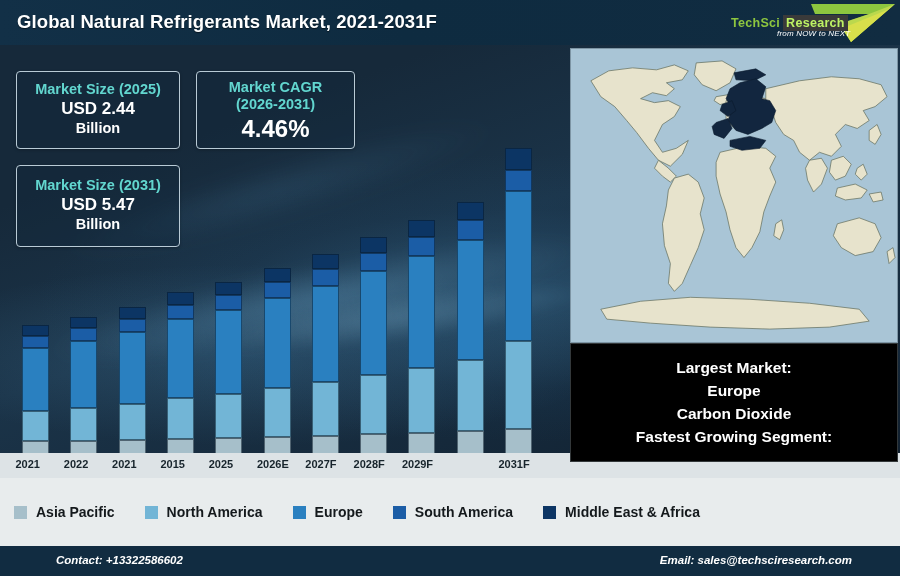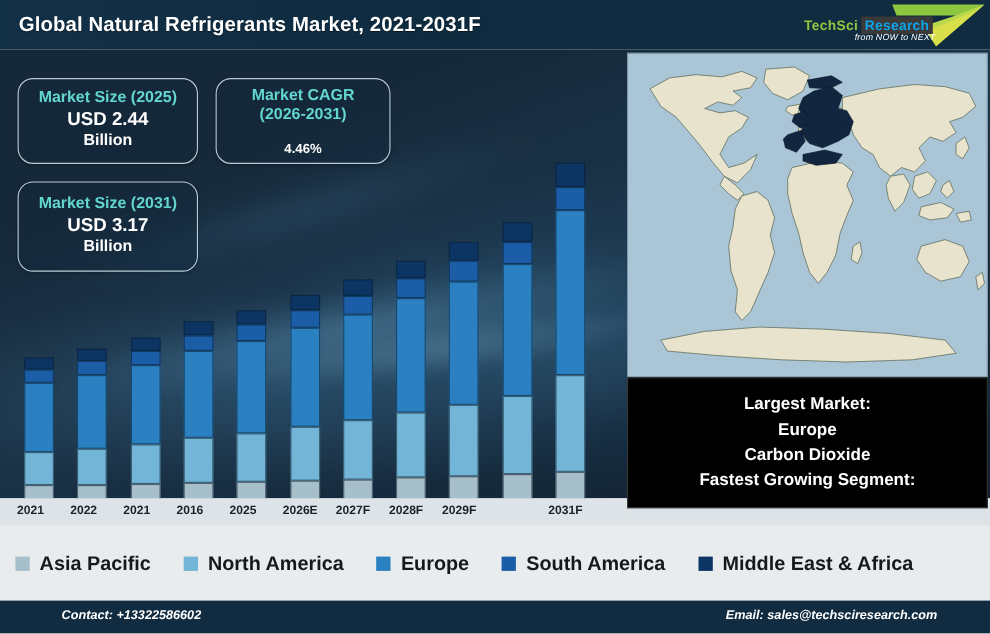--- a/index.html
+++ b/index.html
@@ -28,21 +28,21 @@
   .logo-box {
     position:absolute; right:3px; top:2px; width:178px; height:42px;
   }
   .logo-swoosh { position:absolute; right:0; top:0; width:178px; height:42px; }
   .logo-text {
     position:absolute; left:12px; top:14px;
     font-size:12.5px; font-weight:bold; letter-spacing:.3px;
     font-family:"Liberation Sans", sans-serif; white-space:nowrap;
   }
   .logo-tech { color:#8dc63f; }
-  .logo-res  { color:#0ea5e9; }
+  .logo-res  { color:#bef264; }
   .logo-tag {
     position:absolute; left:58px; top:27px;
     font-size:8px; font-style:italic; color:#ffffff; white-space:nowrap;
     letter-spacing:.2px;
   }
 
   
   .stage {
     position:absolute; left:0; top:45px; width:900px; height:408px;
     background:
@@ -64,33 +64,33 @@
   .swirl3 {
     position:absolute; left:-40px; top:60px; width:640px; height:170px;
     background:radial-gradient(ellipse 320px 40px at 50% 50%, rgba(90,150,190,.16) 0%, rgba(0,0,0,0) 70%);
     transform:rotate(-16deg); filter:blur(8px);
   }
 
   
   .info-box {
     position:absolute;
     border:1.4px solid #b9cbd6;
-    border-radius:14px;
+    border-radius:4px;
     background:rgba(18,40,58,.30);
     text-align:center;
     box-shadow:0 1px 3px rgba(0,0,0,.25);
   }
   .ib-label { color:#62d6cf; font-weight:bold; font-size:14.5px; line-height:1.18; }
   .ib-value { color:#ffffff; font-weight:bold; font-size:17px; line-height:1.3; }
   .ib-unit  { color:#ffffff; font-weight:bold; font-size:14.5px; line-height:1.2; }
 
   #box-size-2025 { left:16px;  top:26px;  width:164px; height:78px;  padding-top:9px; }
   #box-cagr      { left:196px; top:26px;  width:159px; height:78px;  padding-top:7px; }
   #box-size-2031 { left:16px;  top:120px; width:164px; height:82px;  padding-top:11px; }
-  #box-cagr .ib-value { font-size:12px; margin-top:15px; }
+  #box-cagr .ib-value { font-size:24px; margin-top:0; }
 
   
   .chart {
     position:absolute; left:0; top:45px; width:568px; height:410px;
   }
   .bar {
     position:absolute; bottom:0; width:27px;
     display:flex; flex-direction:column-reverse;
   }
   .seg { width:100%; border:0.6px solid rgba(10,25,40,.55); }
@@ -126,21 +126,21 @@
   .bb-line { color:#ffffff; font-weight:bold; font-size:15.5px; line-height:1.42; text-align:center; }
 
   
   .legend {
     position:absolute; left:0; top:478px; width:900px; height:68px;
     background:#e8eced;
     display:flex; align-items:center; padding-left:14px;
   }
   .legend-item { display:flex; align-items:center; margin-right:30px; }
   .legend-swatch { width:13px; height:13px; margin-right:9px; flex:0 0 auto; }
-  .legend-label { font-size:18px; font-weight:bold; color:#14191c; white-space:nowrap; }
+  .legend-label { font-size:14px; font-weight:bold; color:#14191c; white-space:nowrap; }
 
   
   .footer {
     position:absolute; left:0; top:546px; width:900px; height:30px;
     background:#112c41;
   }
   .footer-left {
     position:absolute; left:56px; top:8px;
     font-size:11.5px; font-style:italic; font-weight:bold; color:#ffffff; white-space:nowrap;
   }
@@ -182,21 +182,21 @@
     </div>
 
     <div class="info-box" id="box-cagr">
       <div class="ib-label">Market CAGR</div>
       <div class="ib-label">(2026-2031)</div>
       <div class="ib-value">4.46%</div>
     </div>
 
     <div class="info-box" id="box-size-2031">
       <div class="ib-label">Market Size (2031)</div>
-      <div class="ib-value">USD 3.17</div>
+      <div class="ib-value">USD 5.47</div>
       <div class="ib-unit">Billion</div>
     </div>
   </div>
 
   <div class="chart" id="bars-layer">
       <div class="bar" style="left: 22px;">
         <div class="seg" style="height: 14px; background: rgb(166, 191, 202);"></div>
         <div class="seg" style="height: 30px; background: rgb(114, 181, 214);"></div>
         <div class="seg" style="height: 63px; background: rgb(42, 128, 192);"></div>
         <div class="seg" style="height: 12px; background: rgb(27, 93, 166);"></div>
@@ -271,21 +271,21 @@
         <div class="seg" style="height: 150px; background: rgb(42, 128, 192);"></div>
         <div class="seg" style="height: 21px; background: rgb(27, 93, 166);"></div>
         <div class="seg" style="height: 22px; background: rgb(12, 53, 100);"></div>
       </div>
     </div>
 
   <div class="axis-strip" id="axis-strip">
       <div class="axis-tick" style="left: 15.5px;">2021</div>
       <div class="axis-tick" style="left: 63.8px;">2022</div>
       <div class="axis-tick" style="left: 112.1px;">2021</div>
-      <div class="axis-tick" style="left: 160.4px;">2016</div>
+      <div class="axis-tick" style="left: 160.4px;">2015</div>
       <div class="axis-tick" style="left: 208.7px;">2025</div>
       <div class="axis-tick" style="left: 257px;">2026E</div>
       <div class="axis-tick" style="left: 305.3px;">2027F</div>
       <div class="axis-tick" style="left: 353.6px;">2028F</div>
       <div class="axis-tick" style="left: 401.9px;">2029F</div>
       <div class="axis-tick" style="left: 450.2px; margin-top: 28px;">2030F</div>
       <div class="axis-tick" style="left: 498.5px;">2031F</div>
     </div>
   <div class="axis-rest"></div>
 

